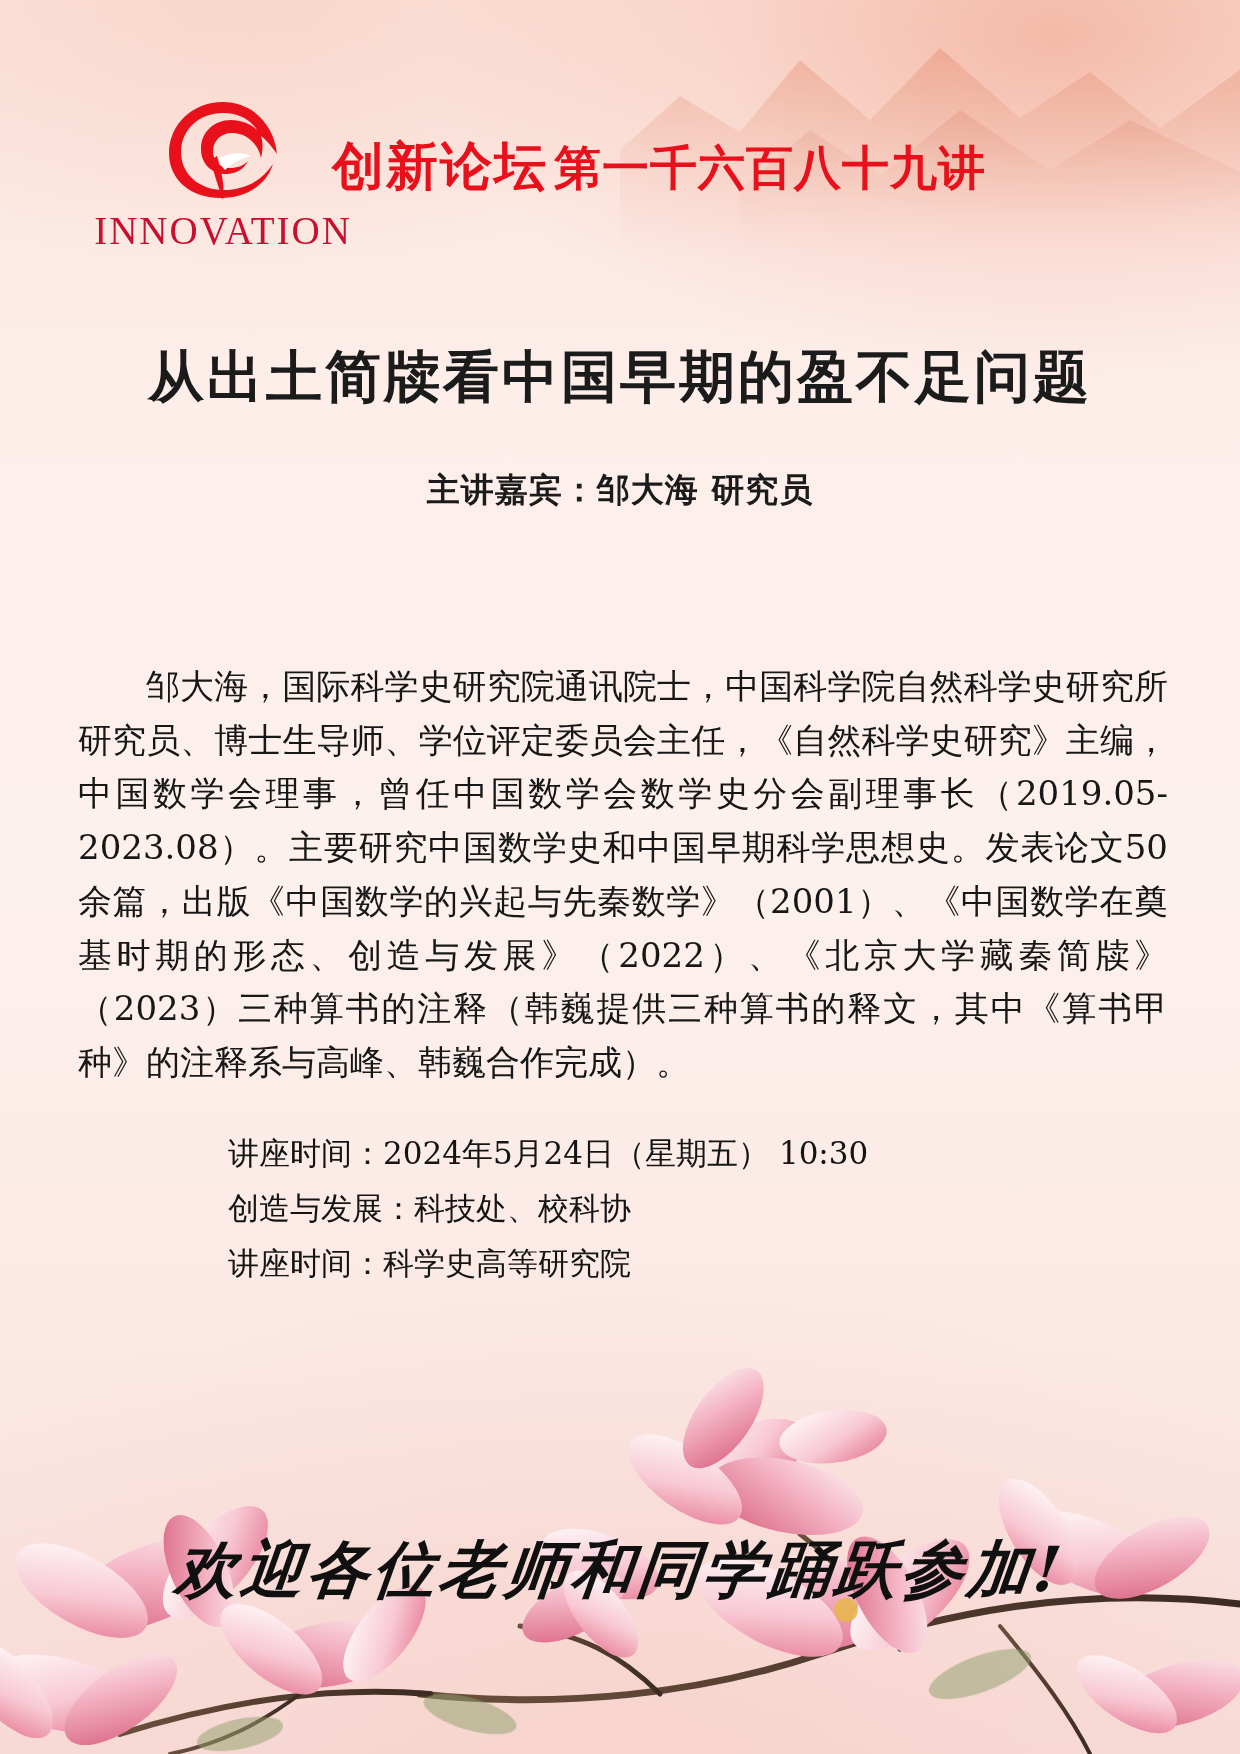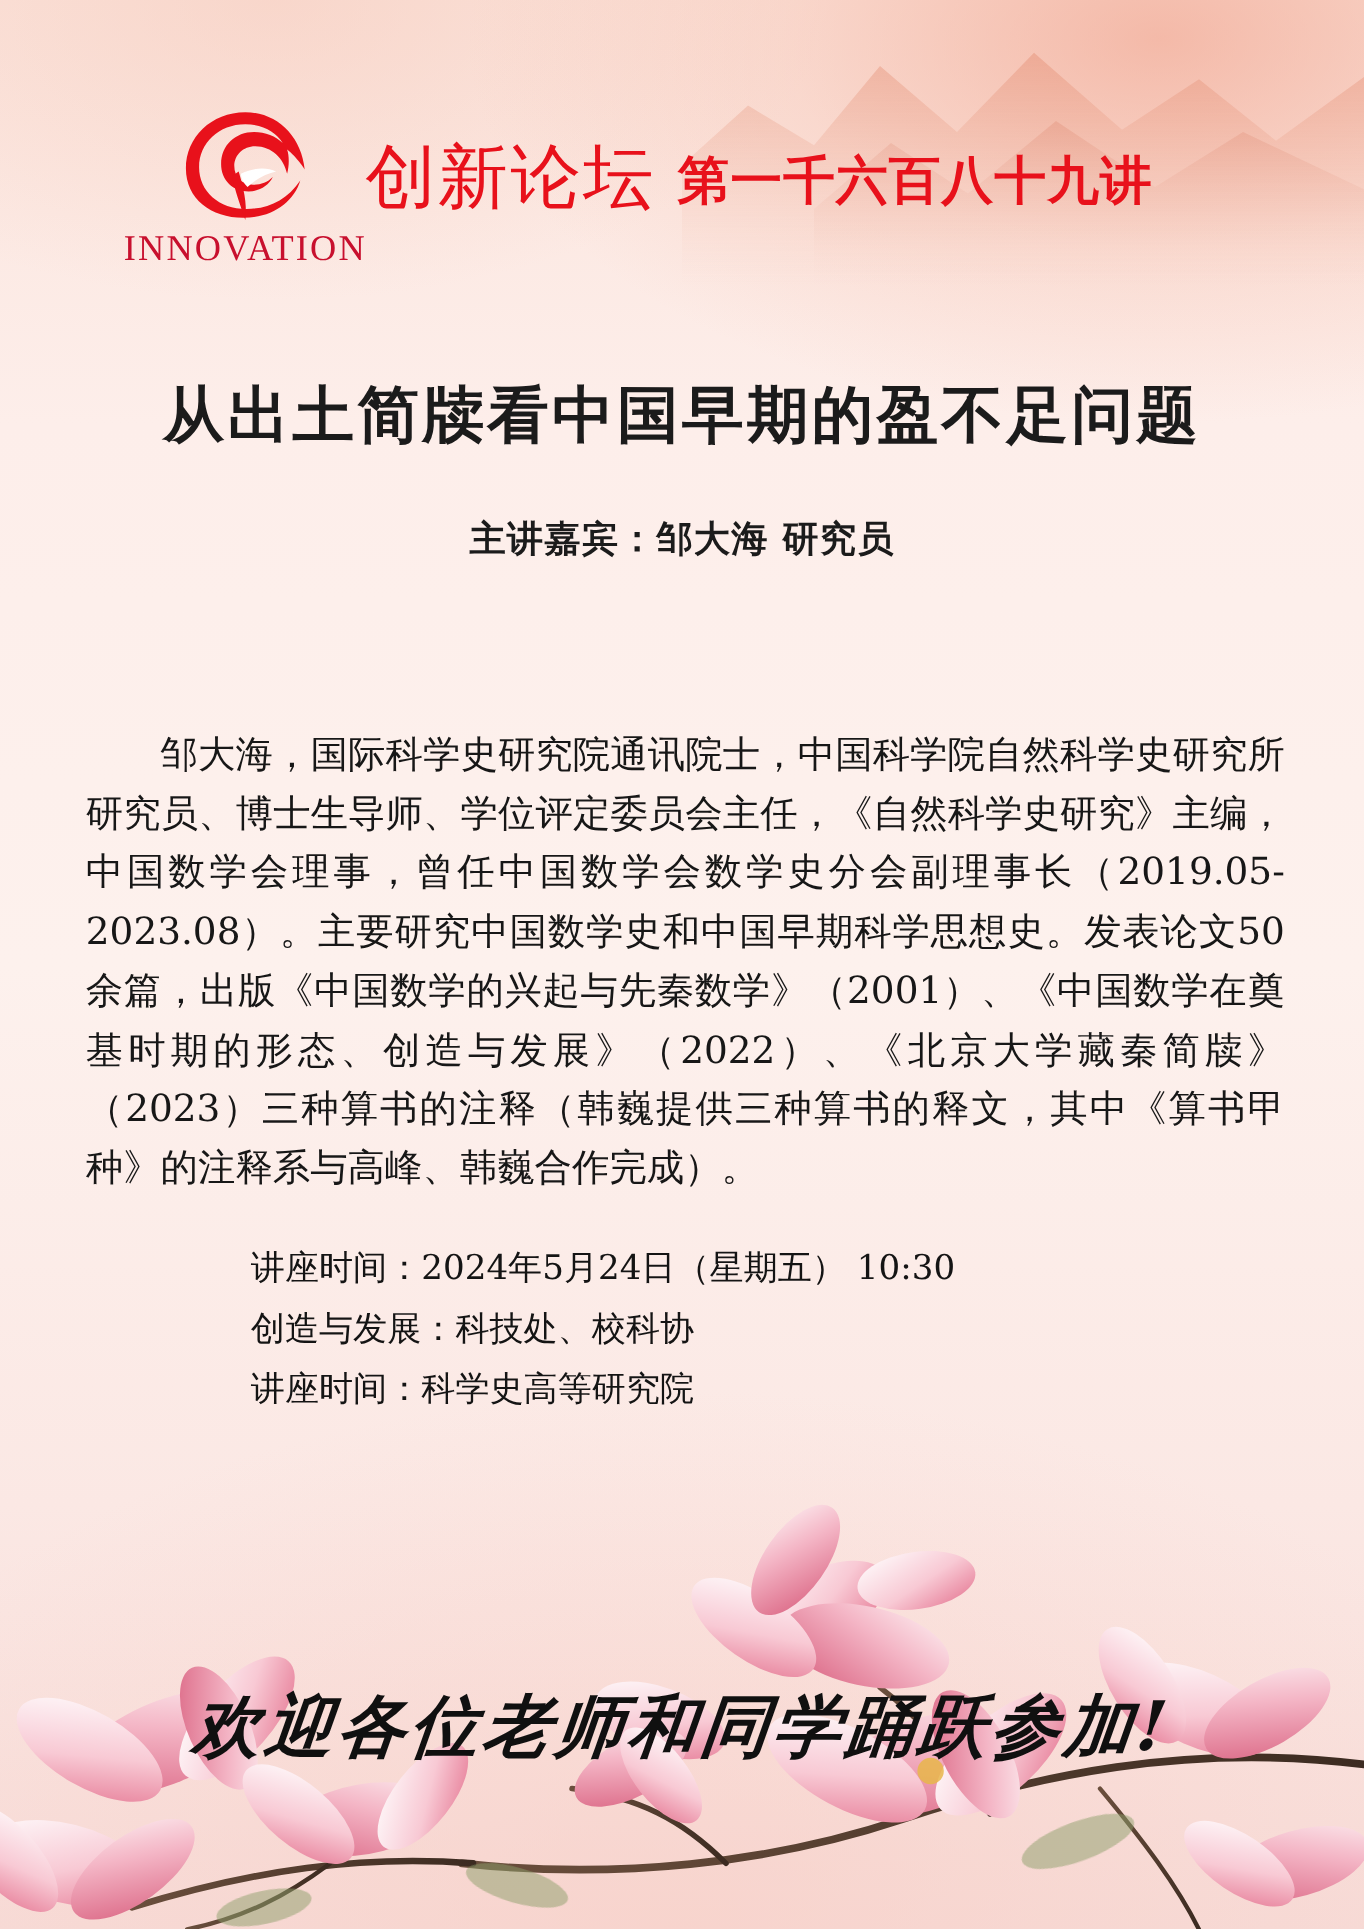--- a/index.html
+++ b/index.html
@@ -51,43 +51,43 @@
   .logo-block {
     width: 190px;
     display: flex;
     flex-direction: column;
     align-items: center;
     margin-right: 14px;
   }
   .logo-mark { width: 128px; height: 108px; display:block; }
   .logo-word {
     font-family: "Liberation Serif", serif;
-    font-size: 33px;
+    font-size: 39px;
     letter-spacing: 2px;
     color: #c8102e;
     margin-top: 4px;
     font-weight: 400;
   }
   .forum-title {
     font-family: "DejaVu Serif", serif;
-    font-size: 64px;
-    font-weight: 400;
+    font-size: 52px;
+    font-weight: 700;
     color: #e8111b;
     letter-spacing: 2px;
     line-height: 1;
     margin-top: -18px;
     text-align: right;
   }
   .forum-no {
     font-family: Liberation Sans, sans-serif;
     font-size: 47px;
     font-weight: 700;
     color: #e8111b;
     letter-spacing: 1px;
-    margin-left: 20px;
+    margin-left: 6px;
     margin-top: -12px;
     text-align: center;
   }
 
   
   .lecture-title {
     position: absolute;
     top: 340px;
     width: 100%;
     text-align: center;

